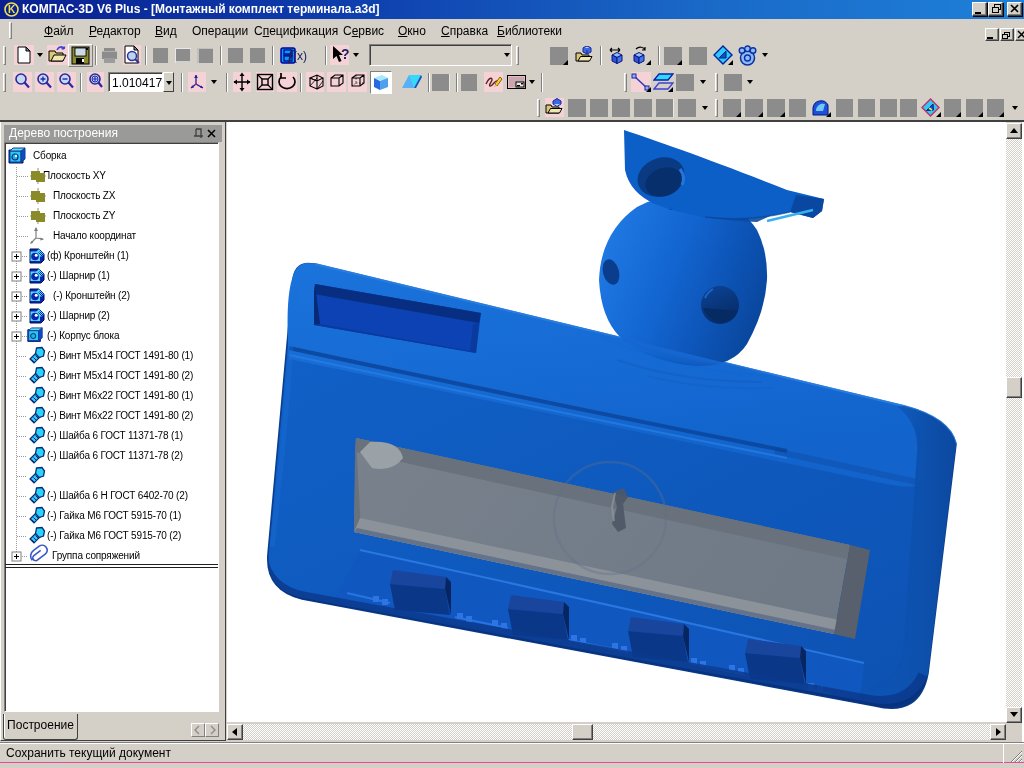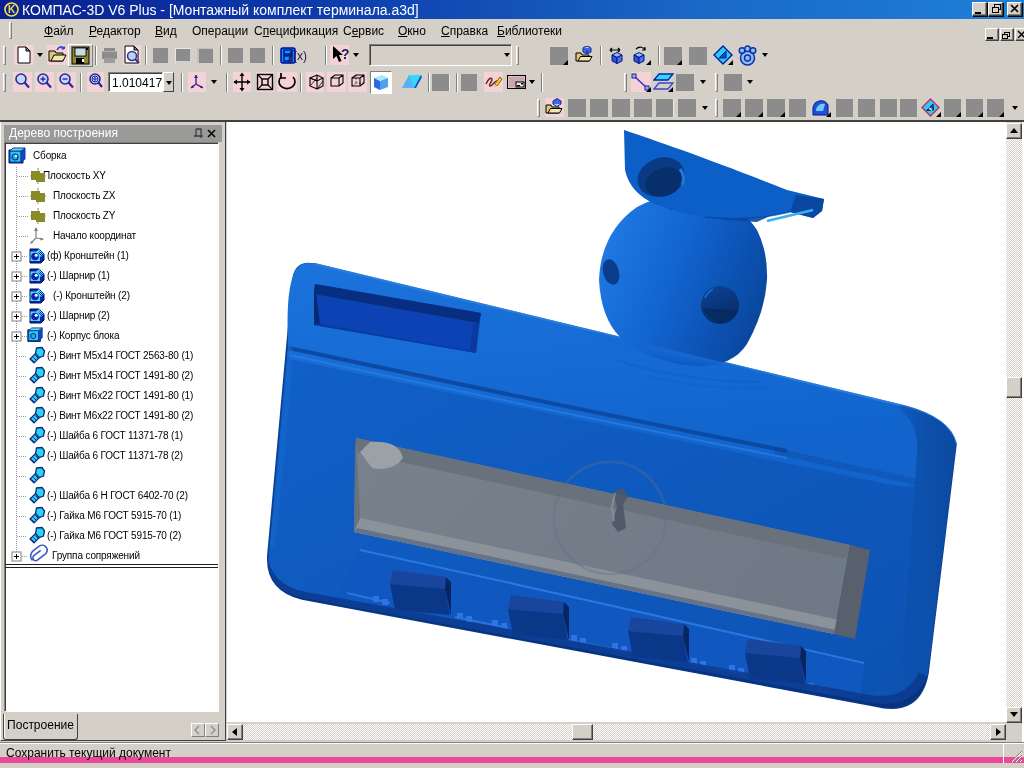--- a/index.html
+++ b/index.html
@@ -2,21 +2,21 @@
 <html><head>
 <meta charset="utf-8">
 <style>
 * { margin:0; padding:0; box-sizing:border-box; }
 html,body { width:1024px; height:768px; overflow:hidden; }
 body { font-family:"Liberation Sans", sans-serif; font-size:12px; background:#d4d0c8; position:relative; }
 #win { position:absolute; left:0; top:0; width:1024px; height:768px; }
 .abs { position:absolute; }
 
 #title { left:0; top:0; width:1024px; height:19px; background:linear-gradient(90deg,#0a2090 0%,#0d3aaa 30%,#1a6ac8 70%,#1e80d8 100%); color:#fff; }
-#title .txt { position:absolute; left:22px; top:2px; font-size:14px; font-weight:normal; white-space:nowrap; letter-spacing:0px; }
+#title .txt { position:absolute; left:22px; top:2px; font-size:12px; font-weight:bold; white-space:nowrap; letter-spacing:0px; }
 .tbtn { position:absolute; top:2px; width:15px; height:14px; background:#d4d0c8; border:1px solid; border-color:#fff #404040 #404040 #fff; box-shadow:inset -1px -1px 0 #808080, 1px 1px 0 #000; font-size:9px; text-align:center; line-height:12px; color:#000; }
 
 #menu { left:0; top:19px; width:1024px; height:23px; background:#d4d0c8;margin-left:7px; }
 .grip { position:absolute; width:3px; background:#d4d0c8; border:1px solid; border-color:#fff #808080 #808080 #fff; }
 .mi { position:absolute; top:5px; color:#000; white-space:nowrap; }
 .mdibtn { position:absolute; top:9px; width:14px; height:13px; background:#d4d0c8; border:1px solid; border-color:#fff #404040 #404040 #fff; box-shadow:inset -1px -1px 0 #808080; font-size:9px; text-align:center; line-height:11px; }
 u.k { text-decoration:underline; }
 
 .trow { position:absolute; left:0; width:1024px; background:#d4d0c8; }
 .sep { position:absolute; width:2px; border-left:1px solid #808080; border-right:1px solid #fff; }
@@ -29,21 +29,21 @@
 #phead { position:absolute; left:3px; top:3px; width:218px; height:17px; background:#9a9a99; color:#fff; font-size:12px; padding-left:5px; line-height:17px; }
 #ptree { position:absolute; left:3px; top:20px; width:215px; height:570px; background:#fff; border:1px solid; border-color:#808080 #fff #fff #808080; box-shadow:inset 1px 1px 0 #404040; overflow:hidden; }
 .trow2 { position:absolute; height:20px; line-height:20px; white-space:nowrap; color:#000; font-size:10px; letter-spacing:-0.15px; }
 #ptab { position:absolute; left:2px; top:592px; width:75px; height:26px; background:#d4d0c8; border:1px solid #404040; border-top:none; border-radius:0 0 3px 3px; box-shadow:inset 1px 0 0 #fff; font-size:12px; text-align:center; line-height:22px; }
 
 #vp { left:227px; top:122px; width:779px; height:600px; background:#fff; }
 
 .sbtrack { position:absolute; background-image:conic-gradient(#fff 25%, #d4d0c8 0 50%, #fff 0 75%, #d4d0c8 0); background-size:2px 2px; }
 .sbtn { position:absolute; width:16px; height:16px; background:#d4d0c8; border:1px solid; border-color:#fff #404040 #404040 #fff; box-shadow:inset -1px -1px 0 #808080; }
 
-#status { left:0; top:742px; width:1024px; height:21px; background:#d4d0c8; border-top:1px solid #808080; border-bottom:6px solid #ec4899; box-shadow:inset 0 1px 0 #fff; color:#000; font-size:12px; }
+#status { left:0; top:742px; width:1024px; height:21px; background:#d4d0c8; border-top:1px solid #808080; border-bottom:1px solid #ec4899; box-shadow:inset 0 1px 0 #fff; color:#000; font-size:12px; }
 </style>
 </head>
 <body>
 <div id="win">
   <div id="title" class="abs">
     <svg class="abs" style="left:4px;top:2px" width="15" height="15" viewBox="0 0 15 15">
       <circle cx="7.5" cy="7.5" r="6.5" fill="none" stroke="#f0e050" stroke-width="1.6"></circle>
       <text x="7.5" y="11" font-size="10" font-weight="bold" fill="#f0e050" text-anchor="middle">K</text>
     </svg>
     <div class="txt">КОМПАС-3D V6 Plus - [Монтажный комплект терминала.a3d]</div>
@@ -359,21 +359,21 @@
       <div class="trow2" style="left:28px;top:3px">Сборка</div>
       <div class="trow2" style="left:38px;top:23px">Плоскость XY</div>
       <div class="trow2" style="left:48px;top:43px">Плоскость ZX</div>
       <div class="trow2" style="left:48px;top:63px">Плоскость ZY</div>
       <div class="trow2" style="left:48px;top:83px">Начало координат</div>
       <div class="trow2" style="left:42px;top:103px">(ф) Кронштейн (1)</div>
       <div class="trow2" style="left:42px;top:123px">(-) Шарнир (1)</div>
       <div class="trow2" style="left:48px;top:143px">(-) Кронштейн (2)</div>
       <div class="trow2" style="left:42px;top:163px">(-) Шарнир (2)</div>
       <div class="trow2" style="left:42px;top:183px">(-) Корпус блока</div>
-      <div class="trow2" style="left:42px;top:203px">(-) Винт М5х14 ГОСТ 2563-80 (1)</div>
+      <div class="trow2" style="left:42px;top:203px">(-) Винт М5х14 ГОСТ 1491-80 (1)</div>
       <div class="trow2" style="left:42px;top:223px">(-) Винт М5х14 ГОСТ 1491-80 (2)</div>
       <div class="trow2" style="left:42px;top:243px">(-) Винт М6х22 ГОСТ 1491-80 (1)</div>
       <div class="trow2" style="left:42px;top:263px">(-) Винт М6х22 ГОСТ 1491-80 (2)</div>
       <div class="trow2" style="left:42px;top:283px">(-) Шайба 6 ГОСТ 11371-78 (1)</div>
       <div class="trow2" style="left:42px;top:303px">(-) Шайба 6 ГОСТ 11371-78 (2)</div>
       <div class="trow2" style="left:42px;top:343px">(-) Шайба 6 Н ГОСТ 6402-70 (2)</div>
       <div class="trow2" style="left:42px;top:363px">(-) Гайка М6 ГОСТ 5915-70 (1)</div>
       <div class="trow2" style="left:42px;top:383px">(-) Гайка М6 ГОСТ 5915-70 (2)</div>
       <div class="trow2" style="left:47px;top:403px">Группа сопряжений</div>
       <div class="abs" style="left:0px;top:421px;width:213px;height:4px;border-top:1px solid #202020;border-bottom:1px solid #202020"></div>

